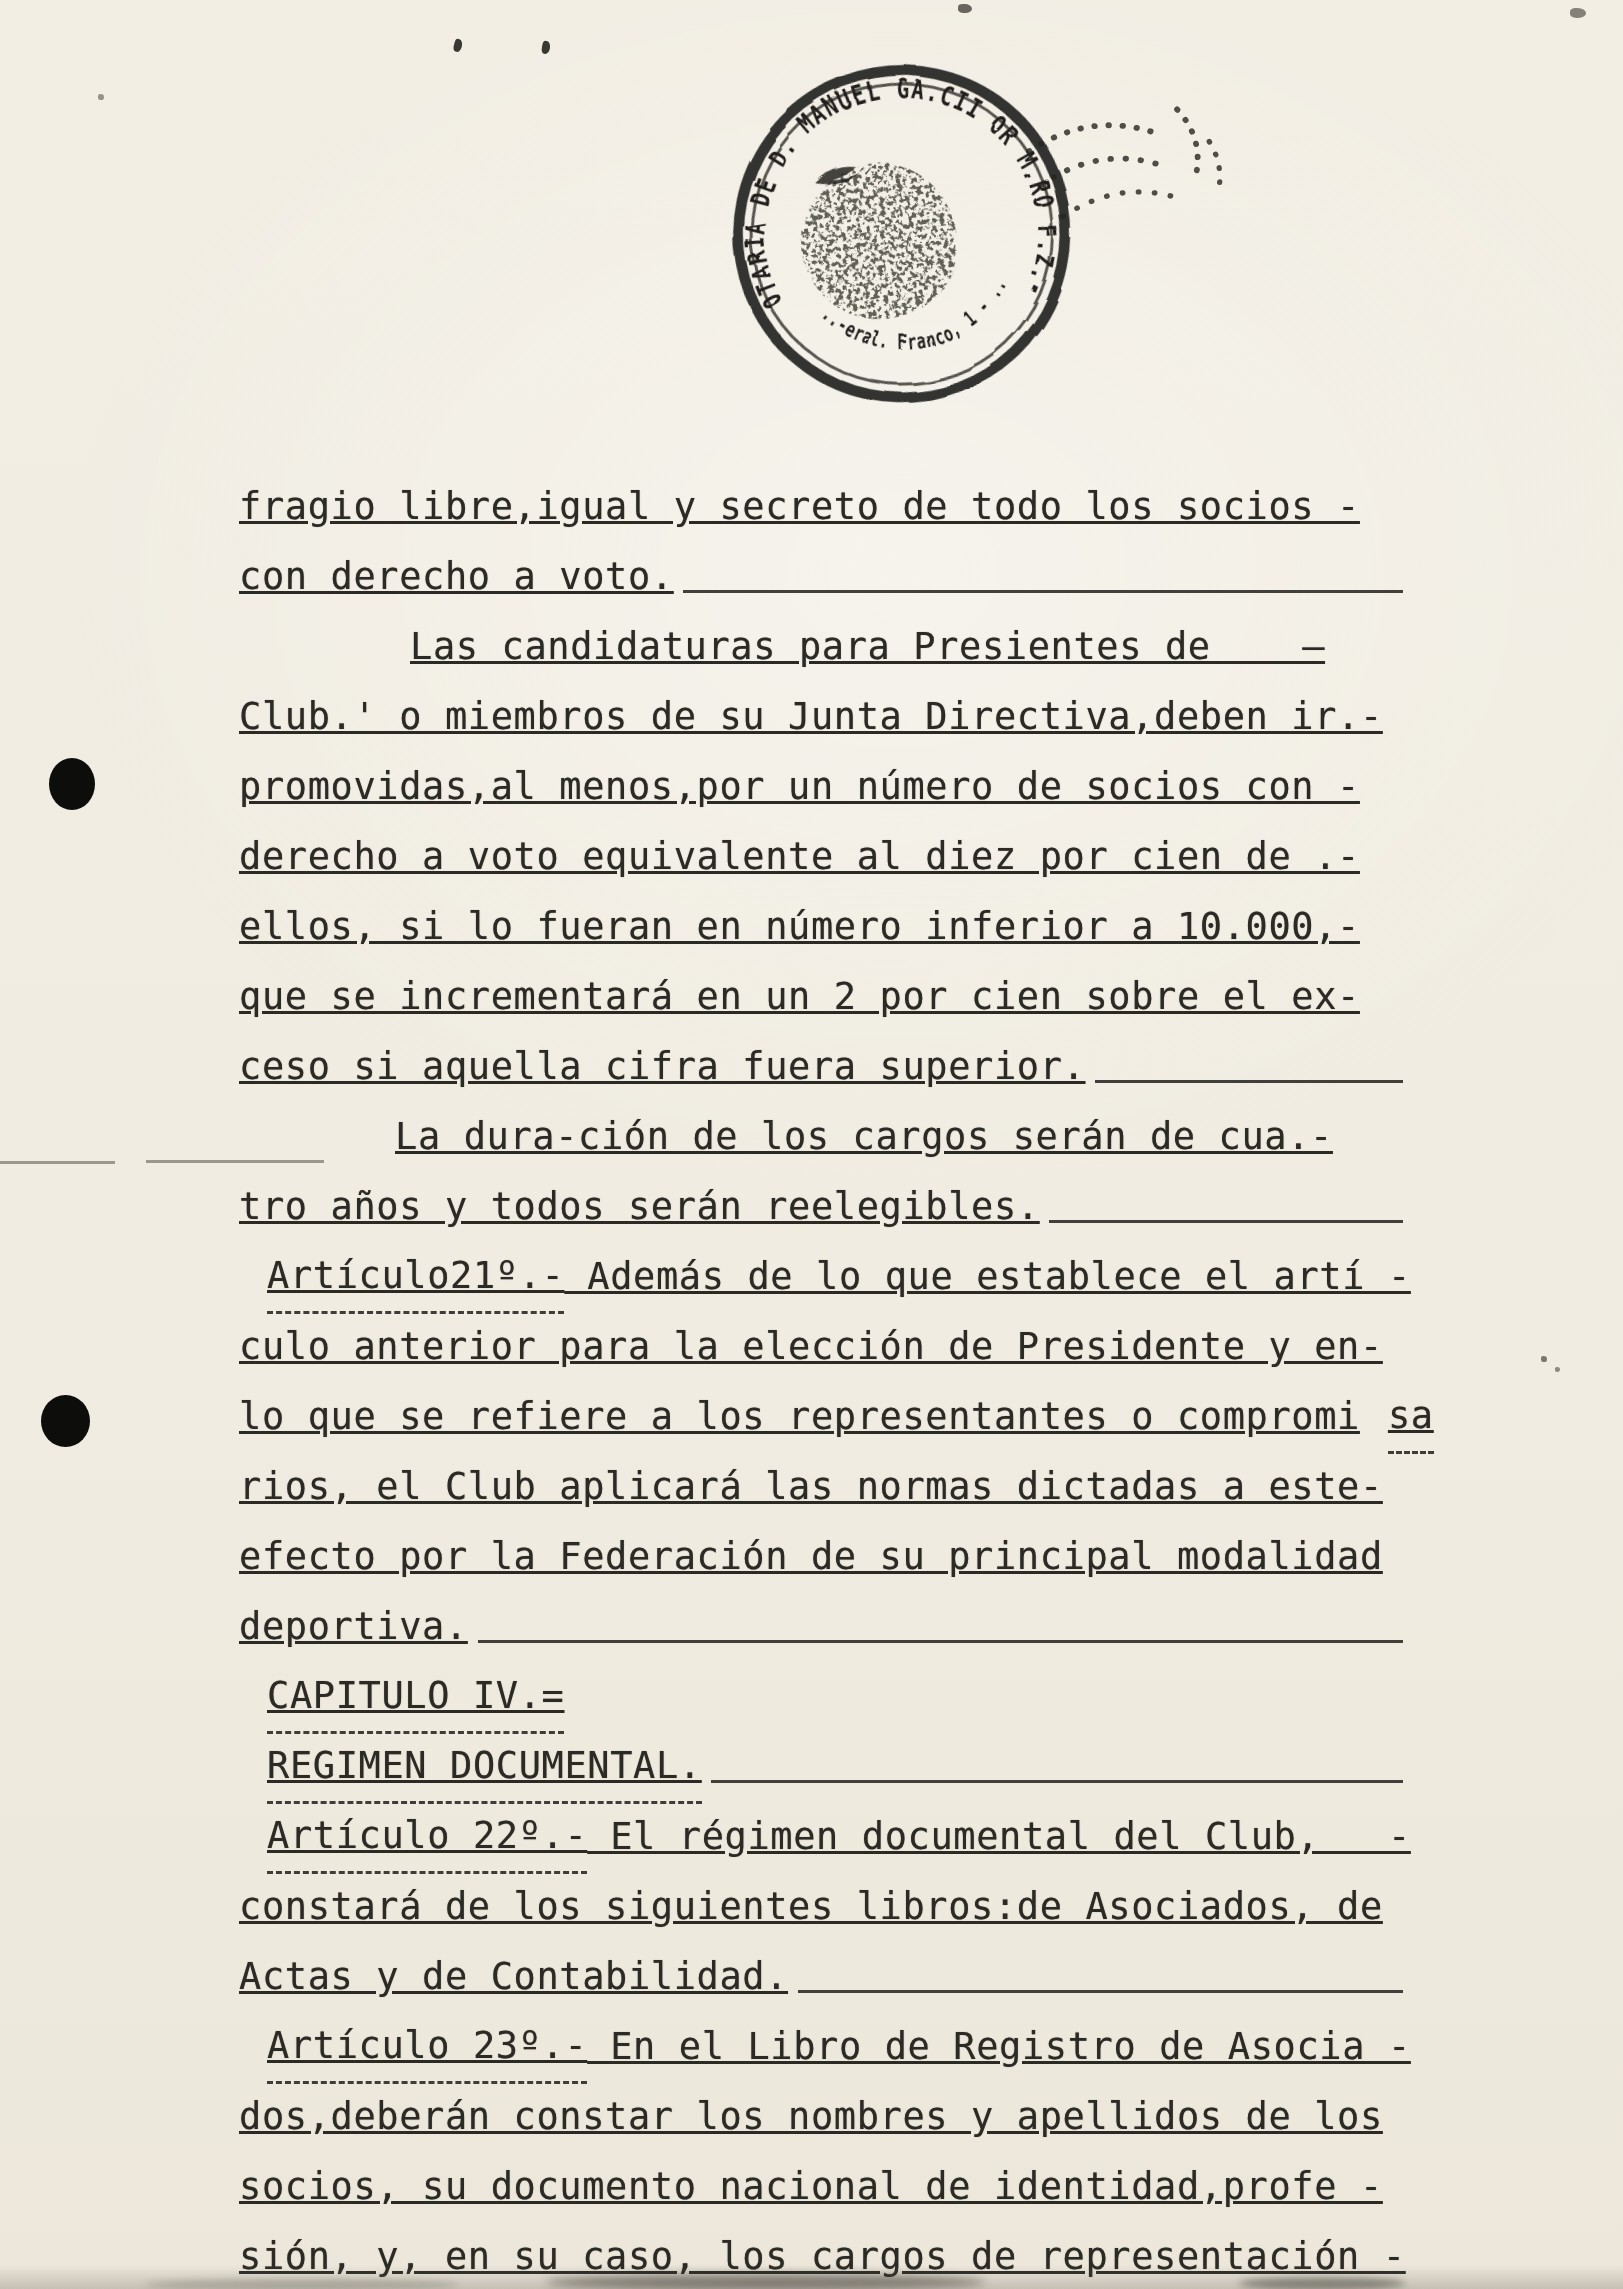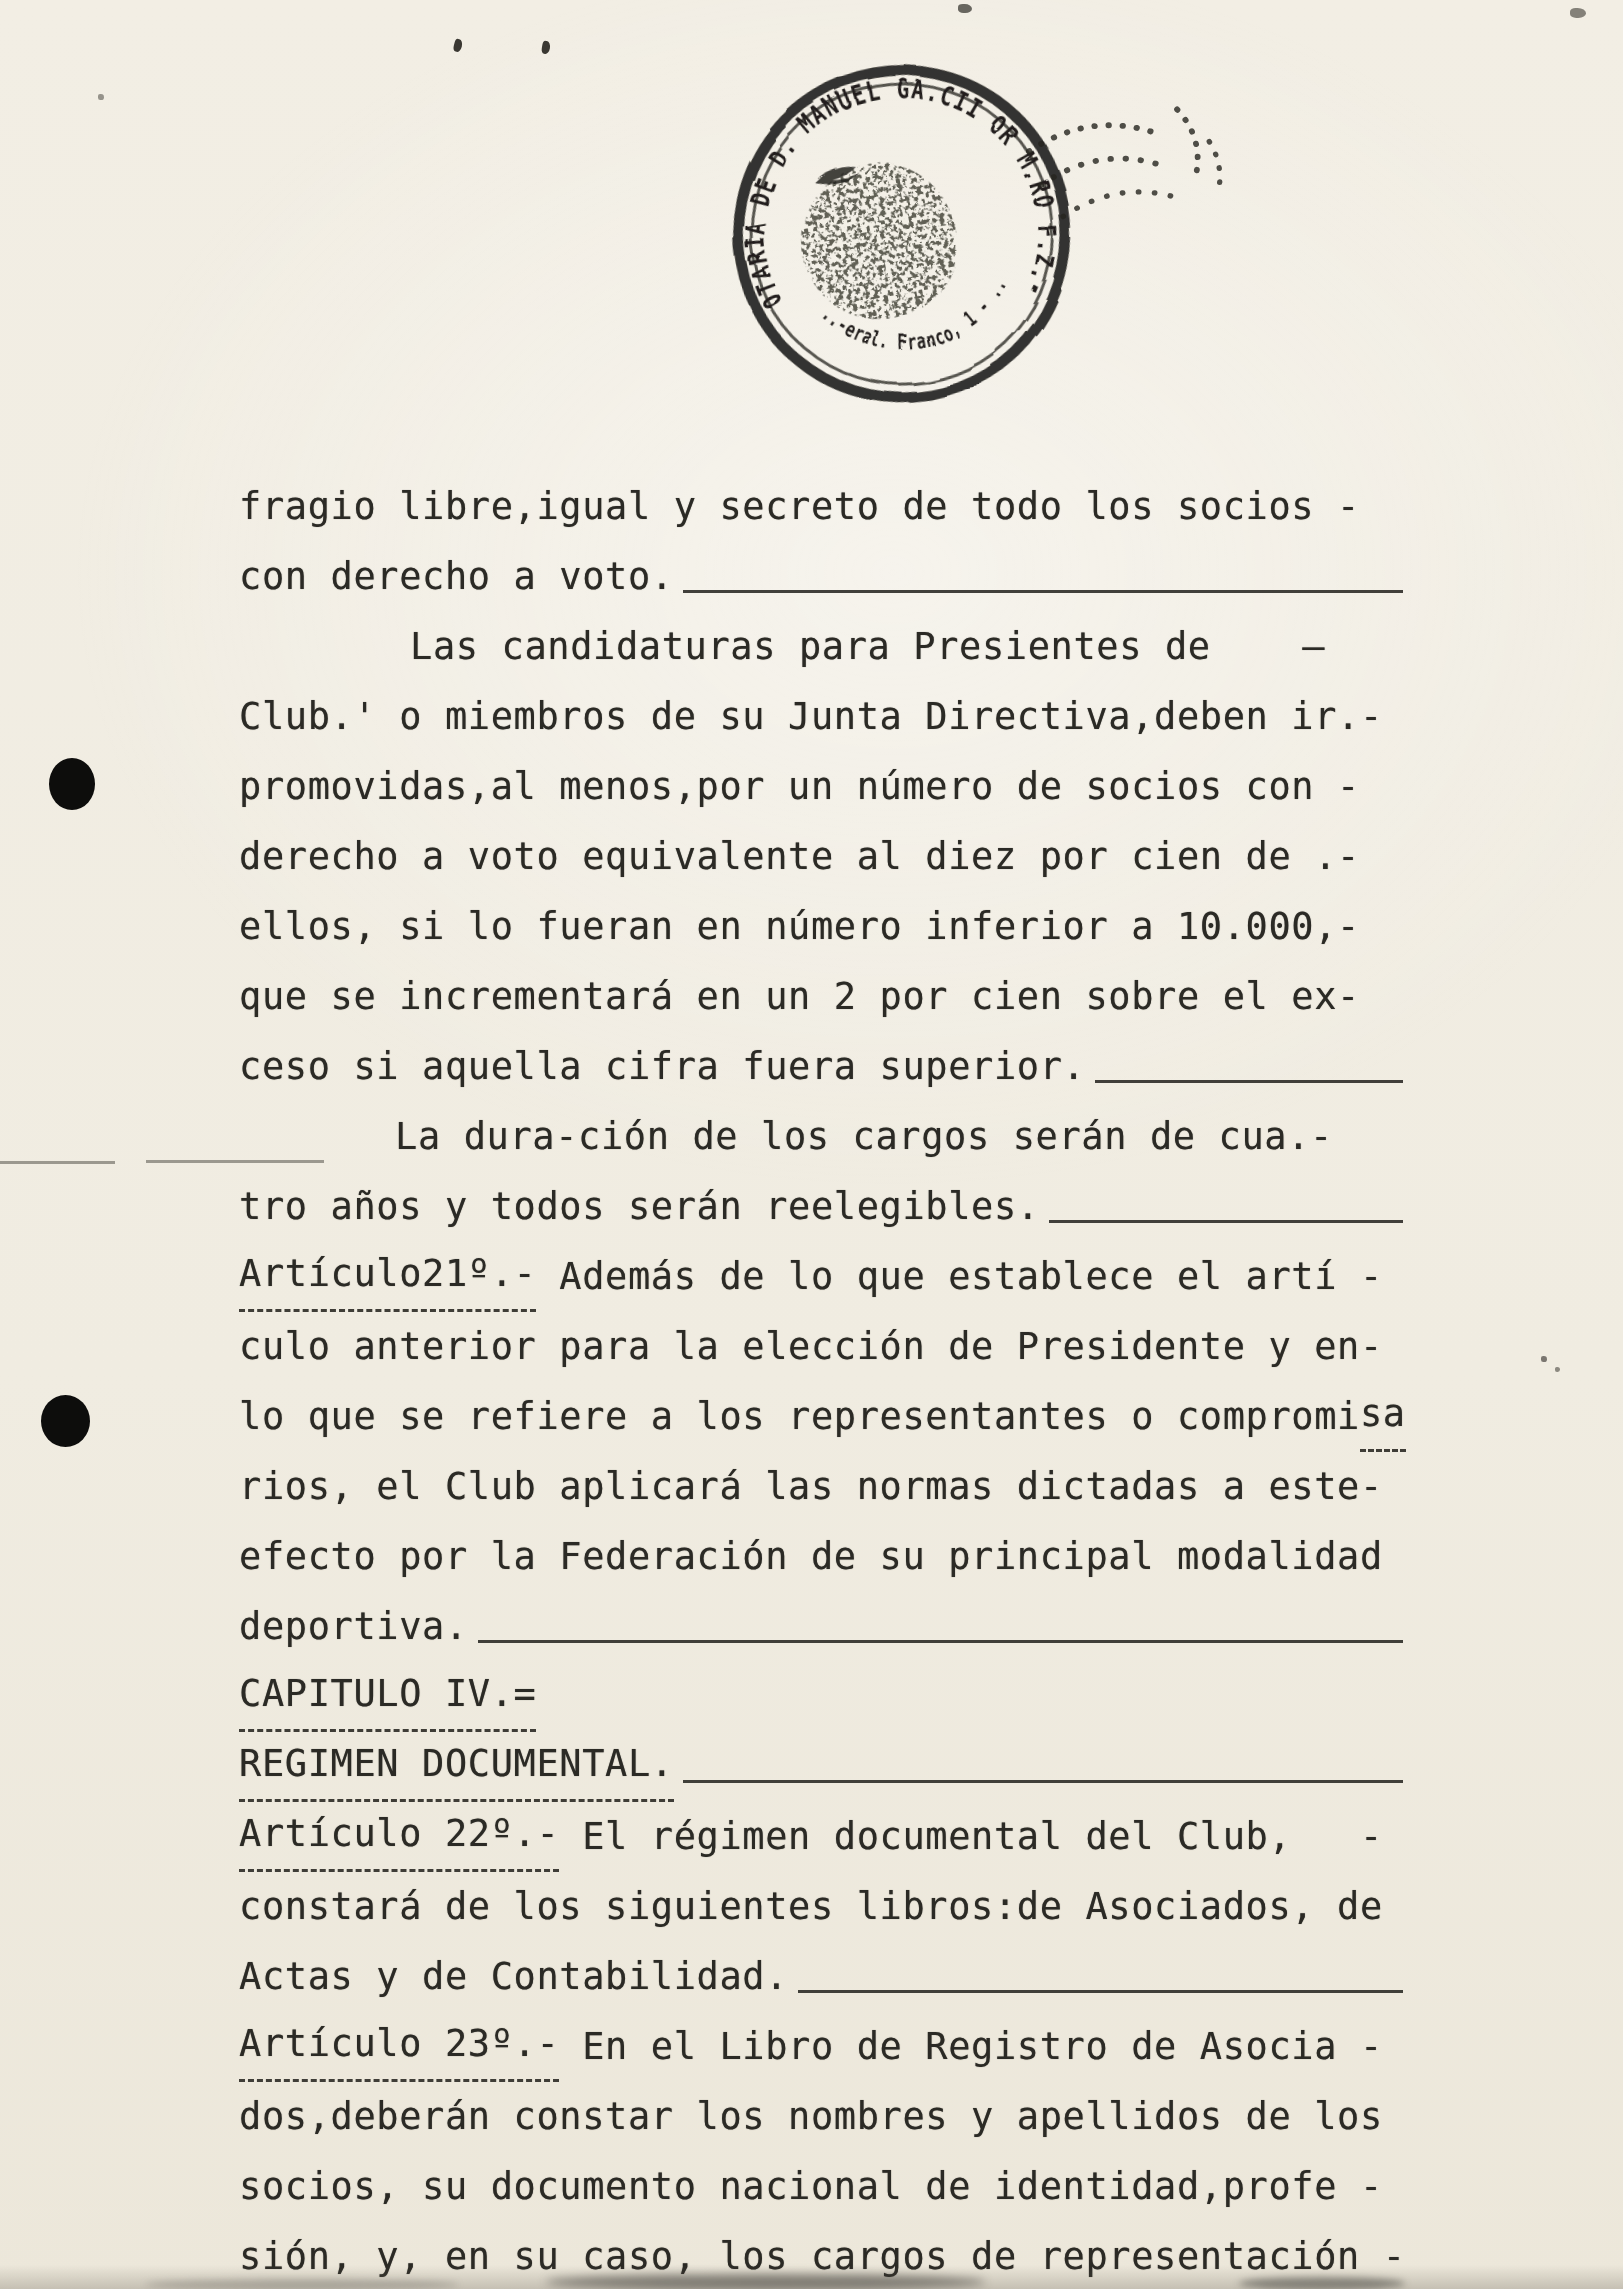--- a/index.html
+++ b/index.html
@@ -9,22 +9,22 @@
     background-image:
       radial-gradient(ellipse 1170px 878px at 55% 25%, rgba(255,255,255,0.35), rgba(255,255,255,0) 70%),
       linear-gradient(180deg,#f2eee4 0%, #f0ece1 60%, #ece7da 100%);
     font-family:"DejaVu Sans Mono","Liberation Mono",monospace;
   }
   .doc{
     position:absolute;left:239px;top:472px;width:1170px;
     color:#2b2a25;font-size:37px;line-height:70px;letter-spacing:0.6px;
     white-space:pre;text-shadow:0 0 1px rgba(43,42,37,0.55);
   }
-  .line{display:flex;height:70px;align-items:flex-end;}
-  .u{border-bottom:3.9px dashed rgba(43,42,37,0.9);}
+  .line{display:flex;height:70px;align-items:center;text-decoration:underline;}
+  .u{border-bottom:3.9px dashed rgba(43,42,37,0.9);margin-left:28px;}
   .fill{flex:1;min-width:29px;border-bottom:3.9px solid rgba(40,39,34,0.88);
         align-self:flex-end;margin:0 5.9px 19.5px 9.8px;}
   .stamp{position:absolute;left:717px;top:49px;}
   .hole{position:absolute;background:#0d0d0c;border-radius:50%;}
   .hole.h1{left:49px;top:758px;width:46px;height:52px;}
   .hole.h2{left:41px;top:1395px;width:49px;height:52px;}
   .scanline{position:absolute;height:2.9px;background:rgba(70,68,60,0.5);}
   .scanline.s1{left:0;top:1161px;width:115px;}
   .scanline.s2{left:146px;top:1160px;width:178px;}
   .speck{position:absolute;background:#3a3832;border-radius:40% 60% 55% 45%;}

